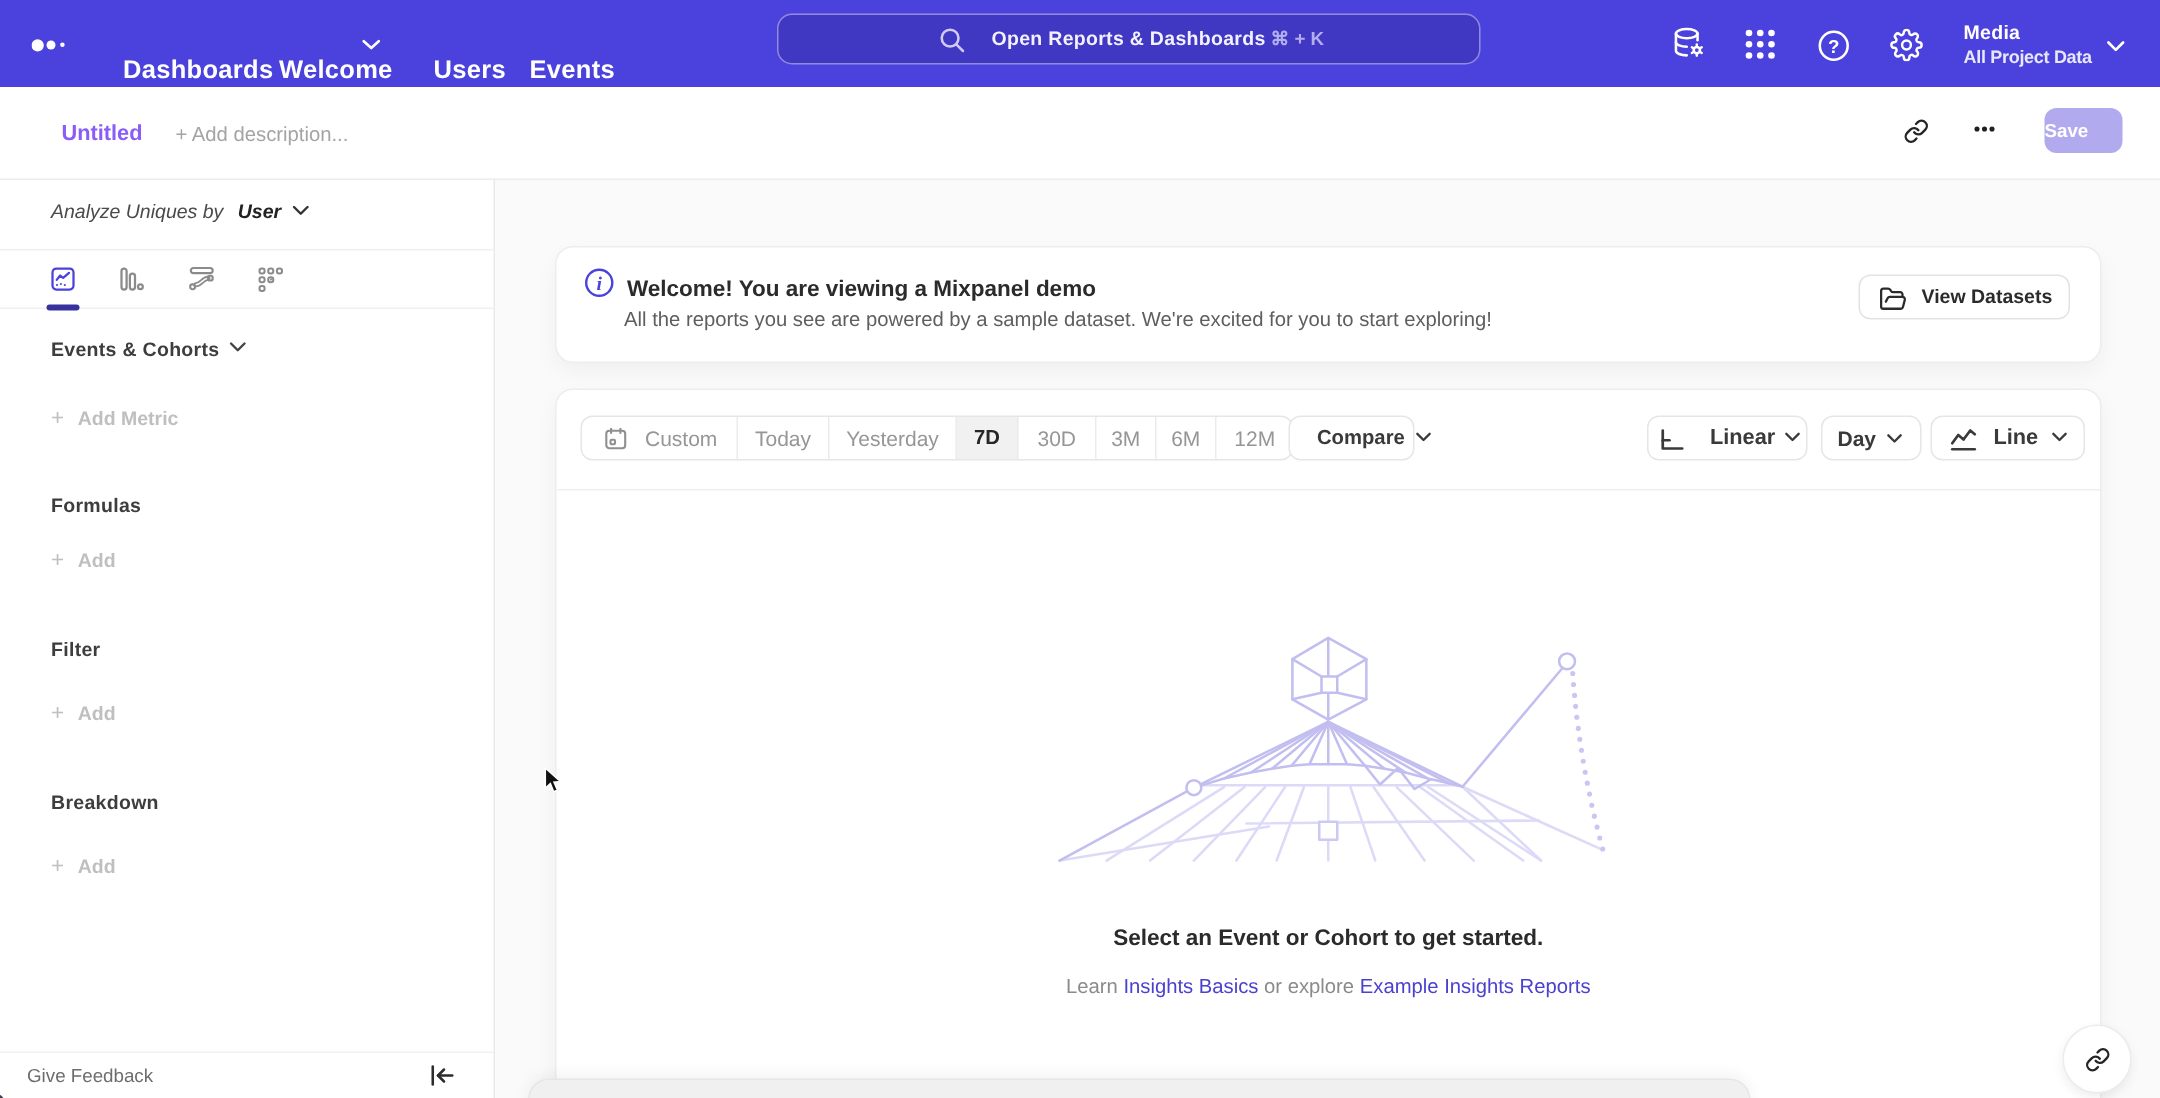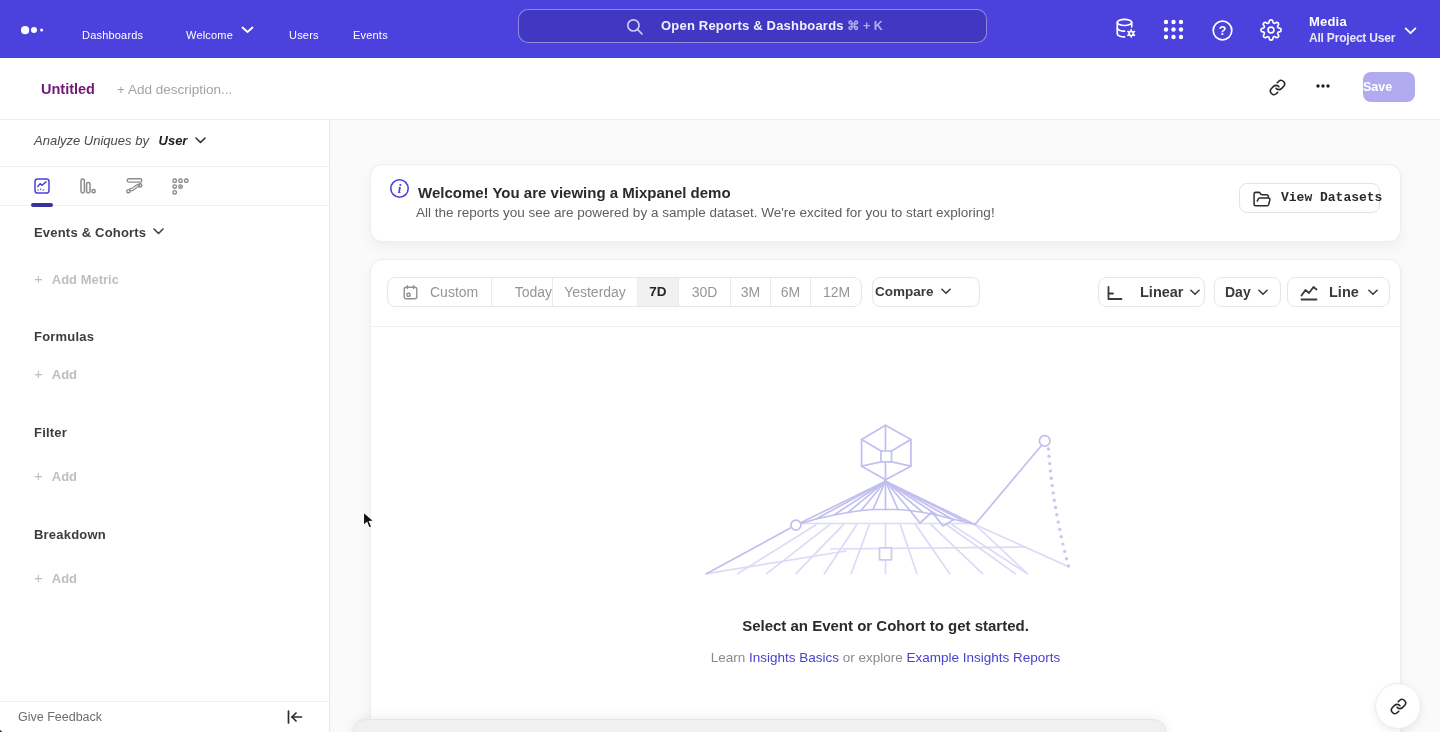--- a/index.html
+++ b/index.html
@@ -2,32 +2,32 @@
 <html><head>
 <meta charset="utf-8">
 <style>
 * { margin:0; padding:0; box-sizing:border-box; }
 html,body { width:1440px; height:732px; overflow:hidden; font-family:"Liberation Sans", sans-serif; background:#fff; }
 .abs { position:absolute; }
 #page { position:relative; width:1440px; height:732px; }
 
 
 #nav { position:absolute; left:0; top:0; width:1440px; height:58px; background:#4b42dd; }
-.navlink { position:absolute; top:4px; height:58px; line-height:62px; color:#fff; font-size:11px; font-weight:400; letter-spacing:.2px; }
+.navlink { position:absolute; top:16px; height:58px; line-height:62px; color:#fff; font-size:17px; font-weight:700; letter-spacing:.2px; }
 #search { position:absolute; left:518px; top:9px; width:469px; height:34px; background:rgba(14,5,80,0.18); border:1px solid rgba(255,255,255,0.42); border-radius:10px; }
 #search .stext { position:absolute; left:142px; top:0; height:32px; line-height:32px; color:#f2f1fd; font-size:13px; font-weight:700; letter-spacing:.2px; }
 #search .skey { position:absolute; left:328px; top:0; height:32px; line-height:32px; color:#b3adf0; font-size:12.5px; font-weight:700; }
 .navico { position:absolute; top:0; }
 #media { position:absolute; left:1309px; top:14px; color:#fff; }
 #media .m1 { font-size:13px; font-weight:700; line-height:16px; letter-spacing:.2px; }
 #media .m2 { font-size:12px; font-weight:700; line-height:17px; color:#e9e7fc; letter-spacing:-0.2px; }
 
 
 #hdr { position:absolute; left:0; top:58px; width:1440px; height:62px; background:#fff; border-bottom:1px solid #ececec; }
-#hdr .title { position:absolute; left:41px; top:23px; font-size:14.5px; font-weight:700; color:#701a75; }
+#hdr .title { position:absolute; left:41px; top:23px; font-size:14.5px; font-weight:700; color:#8b5cf6; }
 #hdr .desc { position:absolute; left:117px; top:23.5px; font-size:13.5px; color:#a4a4a4; }
 #saveBtn { position:absolute; left:1363px; top:14px; width:52px; height:30px; background:#b1aaee; border-radius:8px; color:#fff; font-size:12.5px; font-weight:700; line-height:30px; }
 #dots3 { position:absolute; left:1316px; top:26px; width:14px; height:4px; }
 
 
 #side { position:absolute; left:0; top:120px; width:330px; height:612px; background:#fff; border-right:1px solid #e9e9e9; }
 #side .sec1 { position:absolute; left:0; top:0; width:329px; height:47px; border-bottom:1px solid #efefef; }
 #side .sec1 .t { position:absolute; left:34px; top:13px; font-size:13px; color:#4a4a4a;font-style:italic; }
 #side .sec1 .t b { color:#222; font-weight:700; margin-left:6px; }
 #tabs { position:absolute; left:0; top:47px; width:329px; height:39px; border-bottom:1px solid #efefef; }
@@ -38,21 +38,21 @@
 #sfoot { position:absolute; left:0; top:581px; width:329px; height:31px; border-top:1px solid #f0f0f0; }
 #sfoot .gf { position:absolute; left:18px; top:8px; font-size:12.5px; color:#6d6d6d; }
 
 
 #main { position:absolute; left:330px; top:120px; width:1110px; height:612px; background:#fafafa; }
 .card { position:absolute; background:#fff; border:1px solid #ededed; border-radius:12px; box-shadow:0 6px 14px rgba(0,0,0,0.045); }
 #banner { left:40px; top:44px; width:1031px; height:78px; }
 #banner .bt { position:absolute; left:47px; top:19px; font-size:15px; font-weight:700; color:#2b2b2b; }
 #banner .bs { position:absolute; left:45px; top:40px; font-size:13.5px; color:#5e5e5e; }
 #vdBtn { position:absolute; left:868px; top:18px; width:141px; height:30px; border:1px solid #e3e3e3; border-radius:8px; background:#fff; }
-#vdBtn span { position:absolute; left:41px; top:0; line-height:28px; font-size:13px; font-weight:700; color:#2b2b2b; white-space:nowrap;font-family:Liberation Mono, monospace; }
+#vdBtn span { position:absolute; left:41px; top:0; line-height:28px; font-size:13px; font-weight:700; color:#2b2b2b; white-space:nowrap; }
 #chartCard { left:40px; top:139px; width:1031px; height:620px; }
 #ctrlSep { position:absolute; left:0px; top:66px; width:1029px; height:1px; background:#efefef; }
 #seg { position:absolute; left:16px; top:17px; width:475px; height:30px; border:1px solid #e6e6e6; border-radius:8px; display:flex; align-items:stretch; overflow:hidden; }
 .segItem { font-size:14px; color:#969696; font-weight:400; line-height:28px; border-right:1px solid #ebebeb; white-space:nowrap; text-align:center; flex:none; }
 .segItem:last-child { border-right:none; }
 .segSel { background:#f1f1f1; color:#262626; font-weight:700; font-size:13.5px; }
 .btn { position:absolute; top:17px; height:30px; border:1px solid #e6e6e6; border-radius:8px; background:#fff; font-size:13.5px; font-weight:600; color:#3a3a3a; line-height:28px; white-space:nowrap; }
 #emptyH { position:absolute; left:0; top:357px; width:1029px; text-align:center; font-size:15px; font-weight:700; color:#2b2b2b; }
 #emptyL { position:absolute; left:0; top:390px; width:1029px; text-align:center; font-size:13.5px; color:#8b8b8b; }
 #emptyL a { color:#4b40cf; text-decoration:none; font-weight:400; }
@@ -82,29 +82,29 @@
     <div class="card" id="chartCard">
       <div id="seg">
         <div class="segItem" style="width:104px; position:relative;">
           <svg style="position:absolute;left:15px;top:7px" width="15" height="15" viewBox="0 0 15 15" fill="none" stroke="#8f8f8f" stroke-width="1.4" stroke-linecap="round" stroke-linejoin="round">
               <rect x="1.2" y="2.2" width="12.6" height="11.6" rx="2"></rect>
               <path d="M4.4 0.8v2.8M10.6 0.8v2.8"></path>
               <rect x="4" y="8.2" width="3" height="3" rx="0.8"></rect>
             </svg>
           <span style="position:absolute;left:42px;top:0;line-height:28px;">Custom</span>
         </div>
-        <div class="segItem" style="width:61px;text-align:right;">Today</div>
+        <div class="segItem" style="width:61px;">Today</div>
         <div class="segItem" style="width:85px;">Yesterday</div>
         <div class="segItem segSel" style="width:41px;">7D</div>
         <div class="segItem" style="width:52px;">30D</div>
         <div class="segItem" style="width:40px;">3M</div>
         <div class="segItem" style="width:40px;text-align:center;">6M</div>
         <div class="segItem" style="width:51px;">12M</div>
       </div>
-      <div class="btn" id="cmpBtn" style="left:501px; width:108px; padding-left:2px;">Compare
+      <div class="btn" id="cmpBtn" style="left:488px; width:84px; padding-left:18px;">Compare
         <svg style="position:relative;top:-1px;left:4px" width="10" height="7" viewBox="0 0 11 7" fill="none" stroke="#3a3a3a" stroke-width="1.7" stroke-linecap="round" stroke-linejoin="round">
             <path d="M1 1l4.5 4.5L10 1"></path>
           </svg>
       </div>
       <div id="ctrlSep"></div>
       <div class="btn" style="left:727px; width:107px; padding-left:41px; font-size:14.5px;">Linear
         <svg style="position:absolute;left:7px;top:8px" width="17" height="15" viewBox="0 0 17 15" fill="none" stroke="#3a3a3a" stroke-width="1.8" stroke-linecap="round" stroke-linejoin="round">
             <path d="M2.5 1v12h13"></path>
             <path d="M2.5 7.5h4.5"></path>
           </svg>
@@ -248,21 +248,21 @@
     <svg class="navico" style="left:1212px;top:20px" width="21" height="21" viewBox="0 0 21 21" fill="none">
       <circle cx="10.5" cy="10.5" r="9.3" stroke="#fff" stroke-width="1.7"></circle>
       <text x="10.5" y="15" text-anchor="middle" font-size="12.5" font-weight="bold" fill="#fff" font-family="Liberation Sans, sans-serif">?</text>
     </svg>
     <svg class="navico" style="left:1260px;top:19px" width="22" height="22" viewBox="0 0 24 24" fill="none" stroke="#fff" stroke-width="1.8" stroke-linecap="round" stroke-linejoin="round">
       <circle cx="12" cy="12" r="3.2"></circle>
       <path d="M19.4 15a1.65 1.65 0 0 0 .33 1.82l.06.06a2 2 0 1 1-2.83 2.83l-.06-.06a1.65 1.65 0 0 0-1.82-.33 1.65 1.65 0 0 0-1 1.51V21a2 2 0 1 1-4 0v-.09A1.65 1.65 0 0 0 9 19.4a1.65 1.65 0 0 0-1.82.33l-.06.06a2 2 0 1 1-2.83-2.83l.06-.06a1.65 1.65 0 0 0 .33-1.82 1.65 1.65 0 0 0-1.51-1H3a2 2 0 1 1 0-4h.09A1.65 1.65 0 0 0 4.6 9a1.65 1.65 0 0 0-.33-1.82l-.06-.06a2 2 0 1 1 2.83-2.83l.06.06a1.65 1.65 0 0 0 1.82.33H9a1.65 1.65 0 0 0 1-1.51V3a2 2 0 1 1 4 0v.09a1.65 1.65 0 0 0 1 1.51 1.65 1.65 0 0 0 1.82-.33l.06-.06a2 2 0 1 1 2.83 2.83l-.06.06a1.65 1.65 0 0 0-.33 1.82V9a1.65 1.65 0 0 0 1.51 1H21a2 2 0 1 1 0 4h-.09a1.65 1.65 0 0 0-1.51 1z"></path>
     </svg>
     <div id="media">
         <div class="m1">Media</div>
-        <div class="m2">All Project User</div>
+        <div class="m2">All Project Data</div>
       </div>
     <svg class="abs" style="left:1404px;top:27px" width="13" height="8" viewBox="0 0 14 9" fill="none" stroke="#fff" stroke-width="2" stroke-linecap="round" stroke-linejoin="round">
         <path d="M1.5 1.5L7 7l5.5-5.5"></path>
       </svg>
   </div>
 
   <div id="hdr">
     <div class="title">Untitled</div>
     <div class="desc">+ Add description...</div>
     <svg class="abs" style="left:1269px;top:21px" width="17" height="17" viewBox="0 0 24 24" fill="none" stroke="#252525" stroke-width="2.2" stroke-linecap="round" stroke-linejoin="round">

